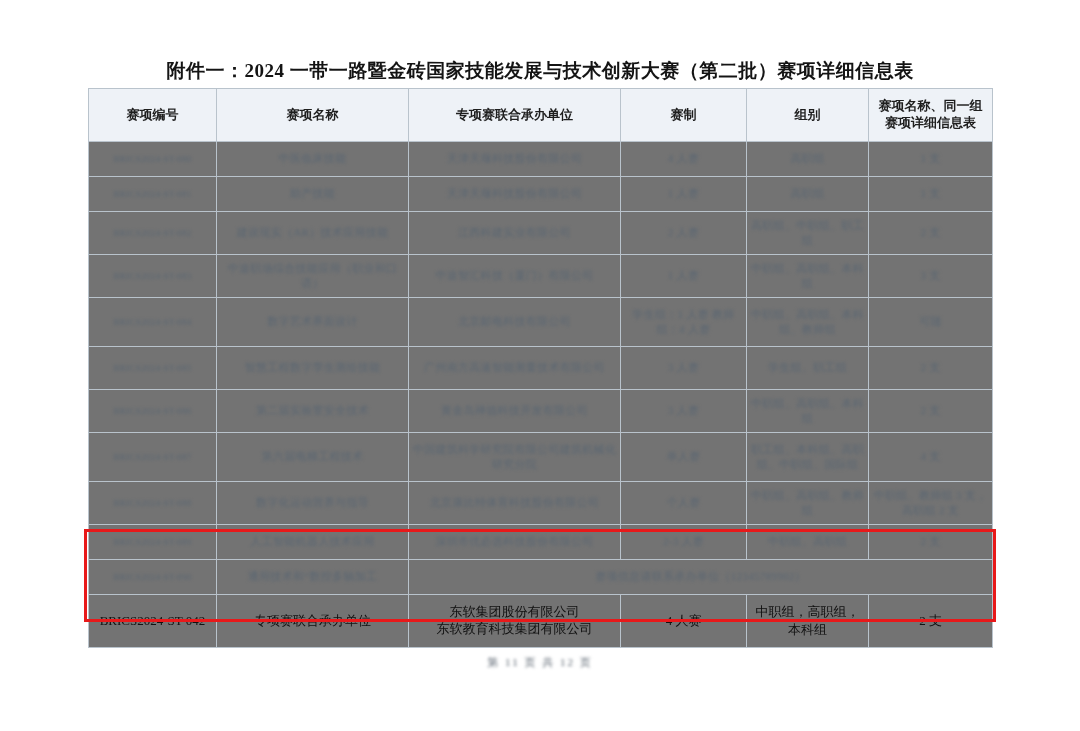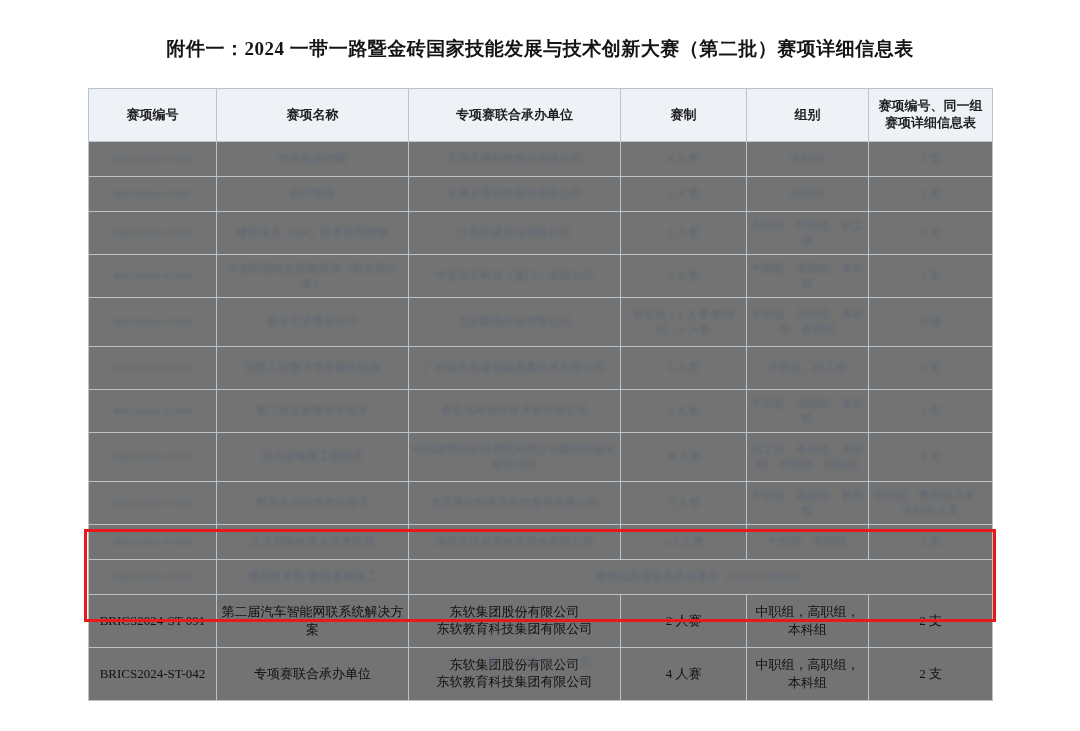--- a/index.html
+++ b/index.html
@@ -15,21 +15,21 @@
     overflow: hidden;
   }
   .page {
     position: relative;
     width: 1080px;
     height: 731px;
     background: #ffffff;
   }
   .doc-title {
     position: absolute;
-    top: 36px;
+    top: 58px;
     left: 0;
     width: 1080px;
     text-align: center;
     font-family: "Liberation Serif", serif;
     font-size: 19px;
     font-weight: bold;
     letter-spacing: 0.5px;
     color: #141414;
     white-space: nowrap;
   }
@@ -135,21 +135,21 @@
           <col class="col6">
       </colgroup>
       <thead>
         <tr>
           <th>赛项编号</th>
           <th>赛项名称</th>
           <th>专项赛联合承办单位</th>
           <th>赛制</th>
           <th>组别</th>
           <th>
-            <span class="two-line">赛项编号、同一组</span>
+            <span class="two-line">赛项名称、同一组</span>
             <span class="two-line">赛项详细信息表</span>
           </th>
         </tr>
       </thead>
       <tbody>
 
         <tr class="blurred">
           <td class="small">BRICS2024-ST-080</td>
           <td>中医临床技能</td>
           <td>天津天堰科技股份有限公司</td>
@@ -238,31 +238,20 @@
           <td>中职组、高职组</td>
           <td>2 支</td>
         </tr>
 
         <tr class="blurred">
           <td class="small">BRICS2024-ST-090</td>
           <td>通用技术和“数控多轴加工</td>
           <td colspan="4">赛项信息请联系承办单位（12345789902）</td>
         </tr>
 
-        <tr class="focus">
-          <td>BRICS2024-ST-091</td>
-          <td>第二届汽车智能网联系统解决方案</td>
-          <td>
-            <span class="two-line">东软集团股份有限公司</span>
-            <span class="two-line">东软教育科技集团有限公司</span>
-          </td>
-          <td>2 人赛</td>
-          <td>中职组，高职组，本科组</td>
-          <td>2 支</td>
-        </tr>
 
         <tr class="focus">
           <td>BRICS2024-ST-042</td>
           <td>专项赛联合承办单位</td>
           <td>
             <span class="two-line">东软集团股份有限公司</span>
             <span class="two-line">东软教育科技集团有限公司</span>
           </td>
           <td>4 人赛</td>
           <td>中职组，高职组，本科组</td>

